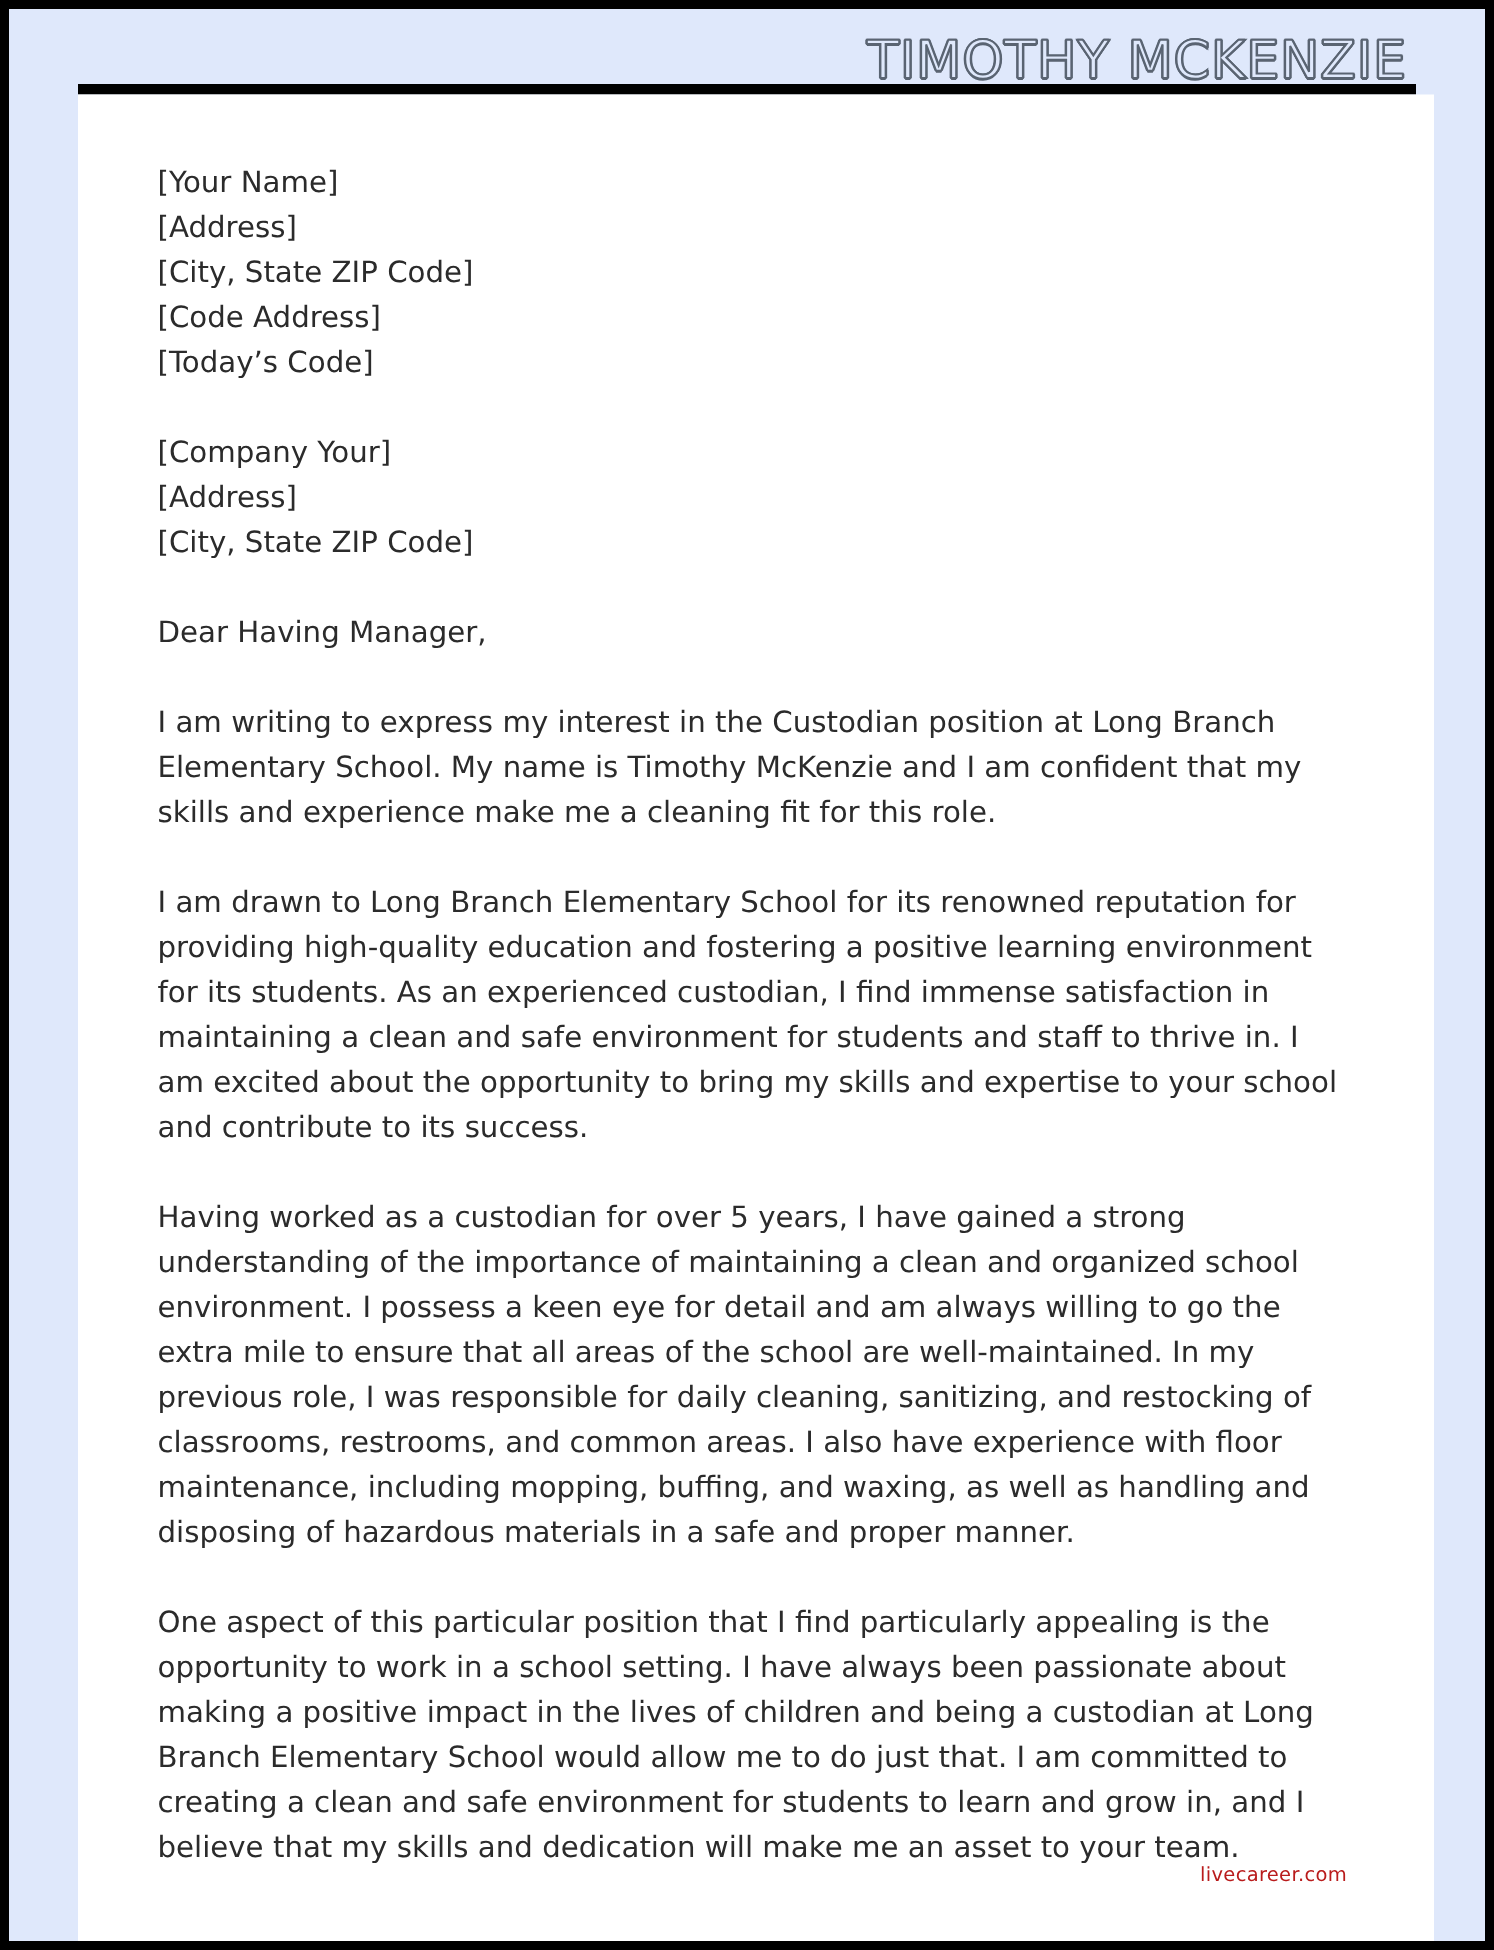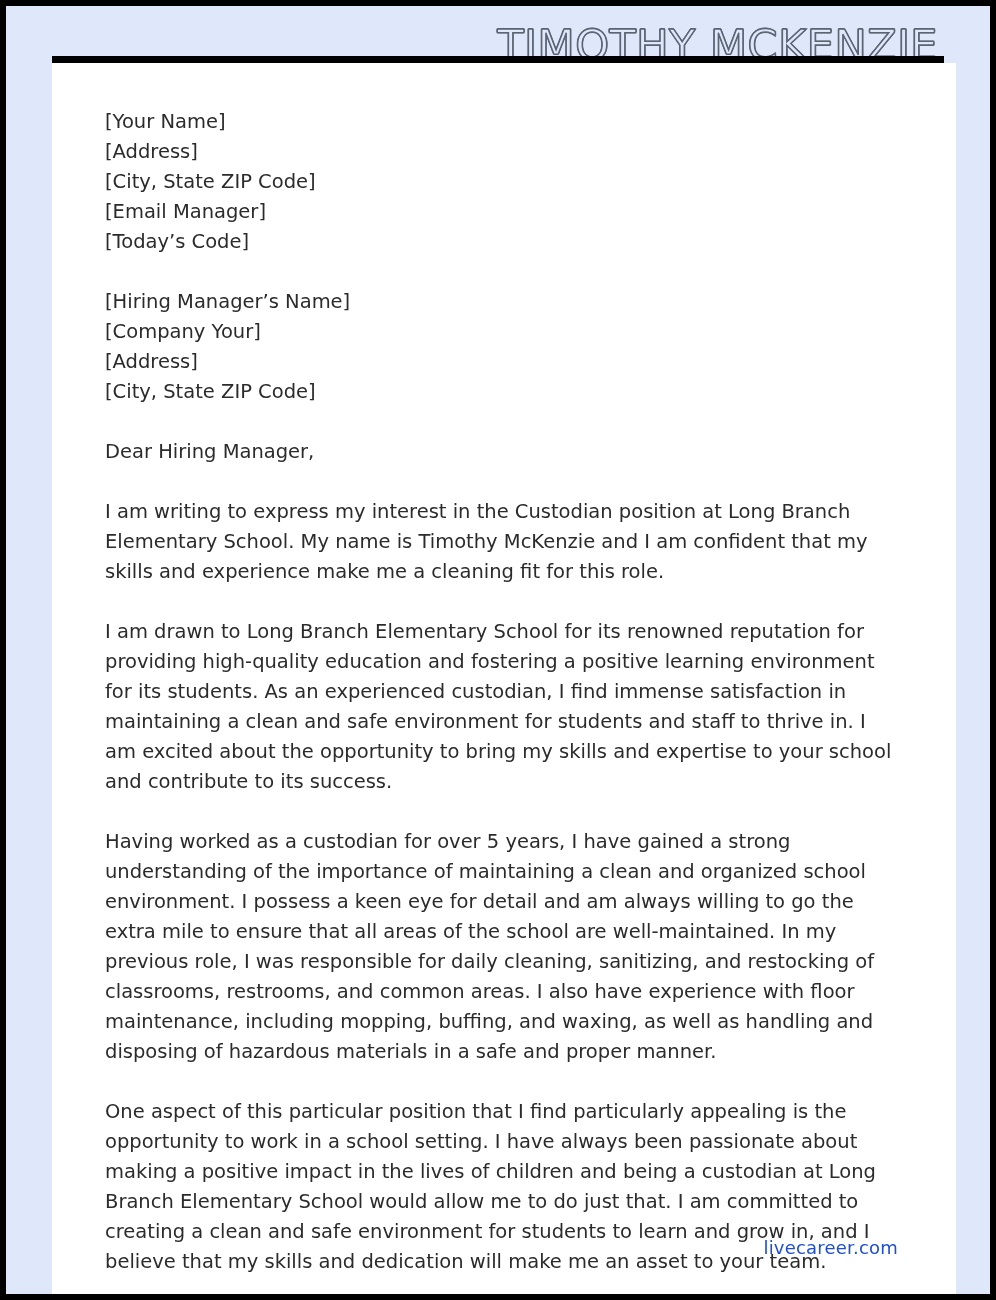--- a/index.html
+++ b/index.html
@@ -28,21 +28,21 @@
     right: 6px;
     top: 6px;
     height: 44px;
     background: #dfe8fb;
   }
   .header-name {
     position: absolute;
     right: 46px;
     top: 12px;
     font-family: "DejaVu Sans", sans-serif;
-    font-size: 43px;
+    font-size: 35px;
     letter-spacing: 0.5px;
     color: #dfe8fb;
     -webkit-text-stroke: 1.3px #5a6472;
     text-shadow:
       -1px 0 #5a6472, 1px 0 #5a6472,
       0 -1px #5a6472, 0 1px #5a6472;
     white-space: nowrap;
     line-height: 1;
   }
   .rule {
@@ -80,22 +80,22 @@
     white-space: pre-wrap;
   }
   p.para {
     margin: 0 0 30px 0;
     text-align: left;
   }
   .watermark {
     position: absolute;
     right: 58px;
     bottom: 36px;
-    font-size: 18px;
-    color: #1d4ed8;
+    font-size: 13px;
+    color: #b91c1c;
     font-family: "DejaVu Sans", sans-serif;
     letter-spacing: 0.2px;
   }
 </style>
 </head>
 <body>
 
 <div class="page">
 
   <div class="header">
@@ -105,32 +105,31 @@
   <div class="rule"></div>
 
   <div class="sheet">
 
     <div class="letter">
 
       <div class="blk">
         <span class="line">[Your Name]</span>
         <span class="line">[Address]</span>
         <span class="line">[City, State ZIP Code]</span>
-        <span class="line">[Email Manager]</span>
+        <span class="line">[Code Address]</span>
         <span class="line">[Today’s Code]</span>
       </div>
 
       <div class="blk">
-        <span class="line">[Hiring Manager’s Name]</span>
         <span class="line">[Company Your]</span>
         <span class="line">[Address]</span>
         <span class="line">[City, State ZIP Code]</span>
       </div>
 
-      <p class="para">Dear Hiring Manager,</p>
+      <p class="para">Dear Having Manager,</p>
 
       <p class="para">I am writing to express my interest in the Custodian position at Long Branch Elementary School. My name is Timothy McKenzie and I am confident that my skills and experience make me a cleaning fit for this role.</p>
       <p class="para">I am drawn to Long Branch Elementary School for its renowned reputation for providing high-quality education and fostering a positive learning environment for its students. As an experienced custodian, I find immense satisfaction in maintaining a clean and safe environment for students and staff to thrive in. I am excited about the opportunity to bring my skills and expertise to your school and contribute to its success.</p>
       <p class="para">Having worked as a custodian for over 5 years, I have gained a strong understanding of the importance of maintaining a clean and organized school environment. I possess a keen eye for detail and am always willing to go the extra mile to ensure that all areas of the school are well-maintained. In my previous role, I was responsible for daily cleaning, sanitizing, and restocking of classrooms, restrooms, and common areas. I also have experience with floor maintenance, including mopping, buffing, and waxing, as well as handling and disposing of hazardous materials in a safe and proper manner.</p>
       <p class="para">One aspect of this particular position that I find particularly appealing is the opportunity to work in a school setting. I have always been passionate about making a positive impact in the lives of children and being a custodian at Long Branch Elementary School would allow me to do just that. I am committed to creating a clean and safe environment for students to learn and grow in, and I believe that my skills and dedication will make me an asset to your team.</p>
 
     </div>
 
     <div class="watermark">livecareer.com</div>
 

